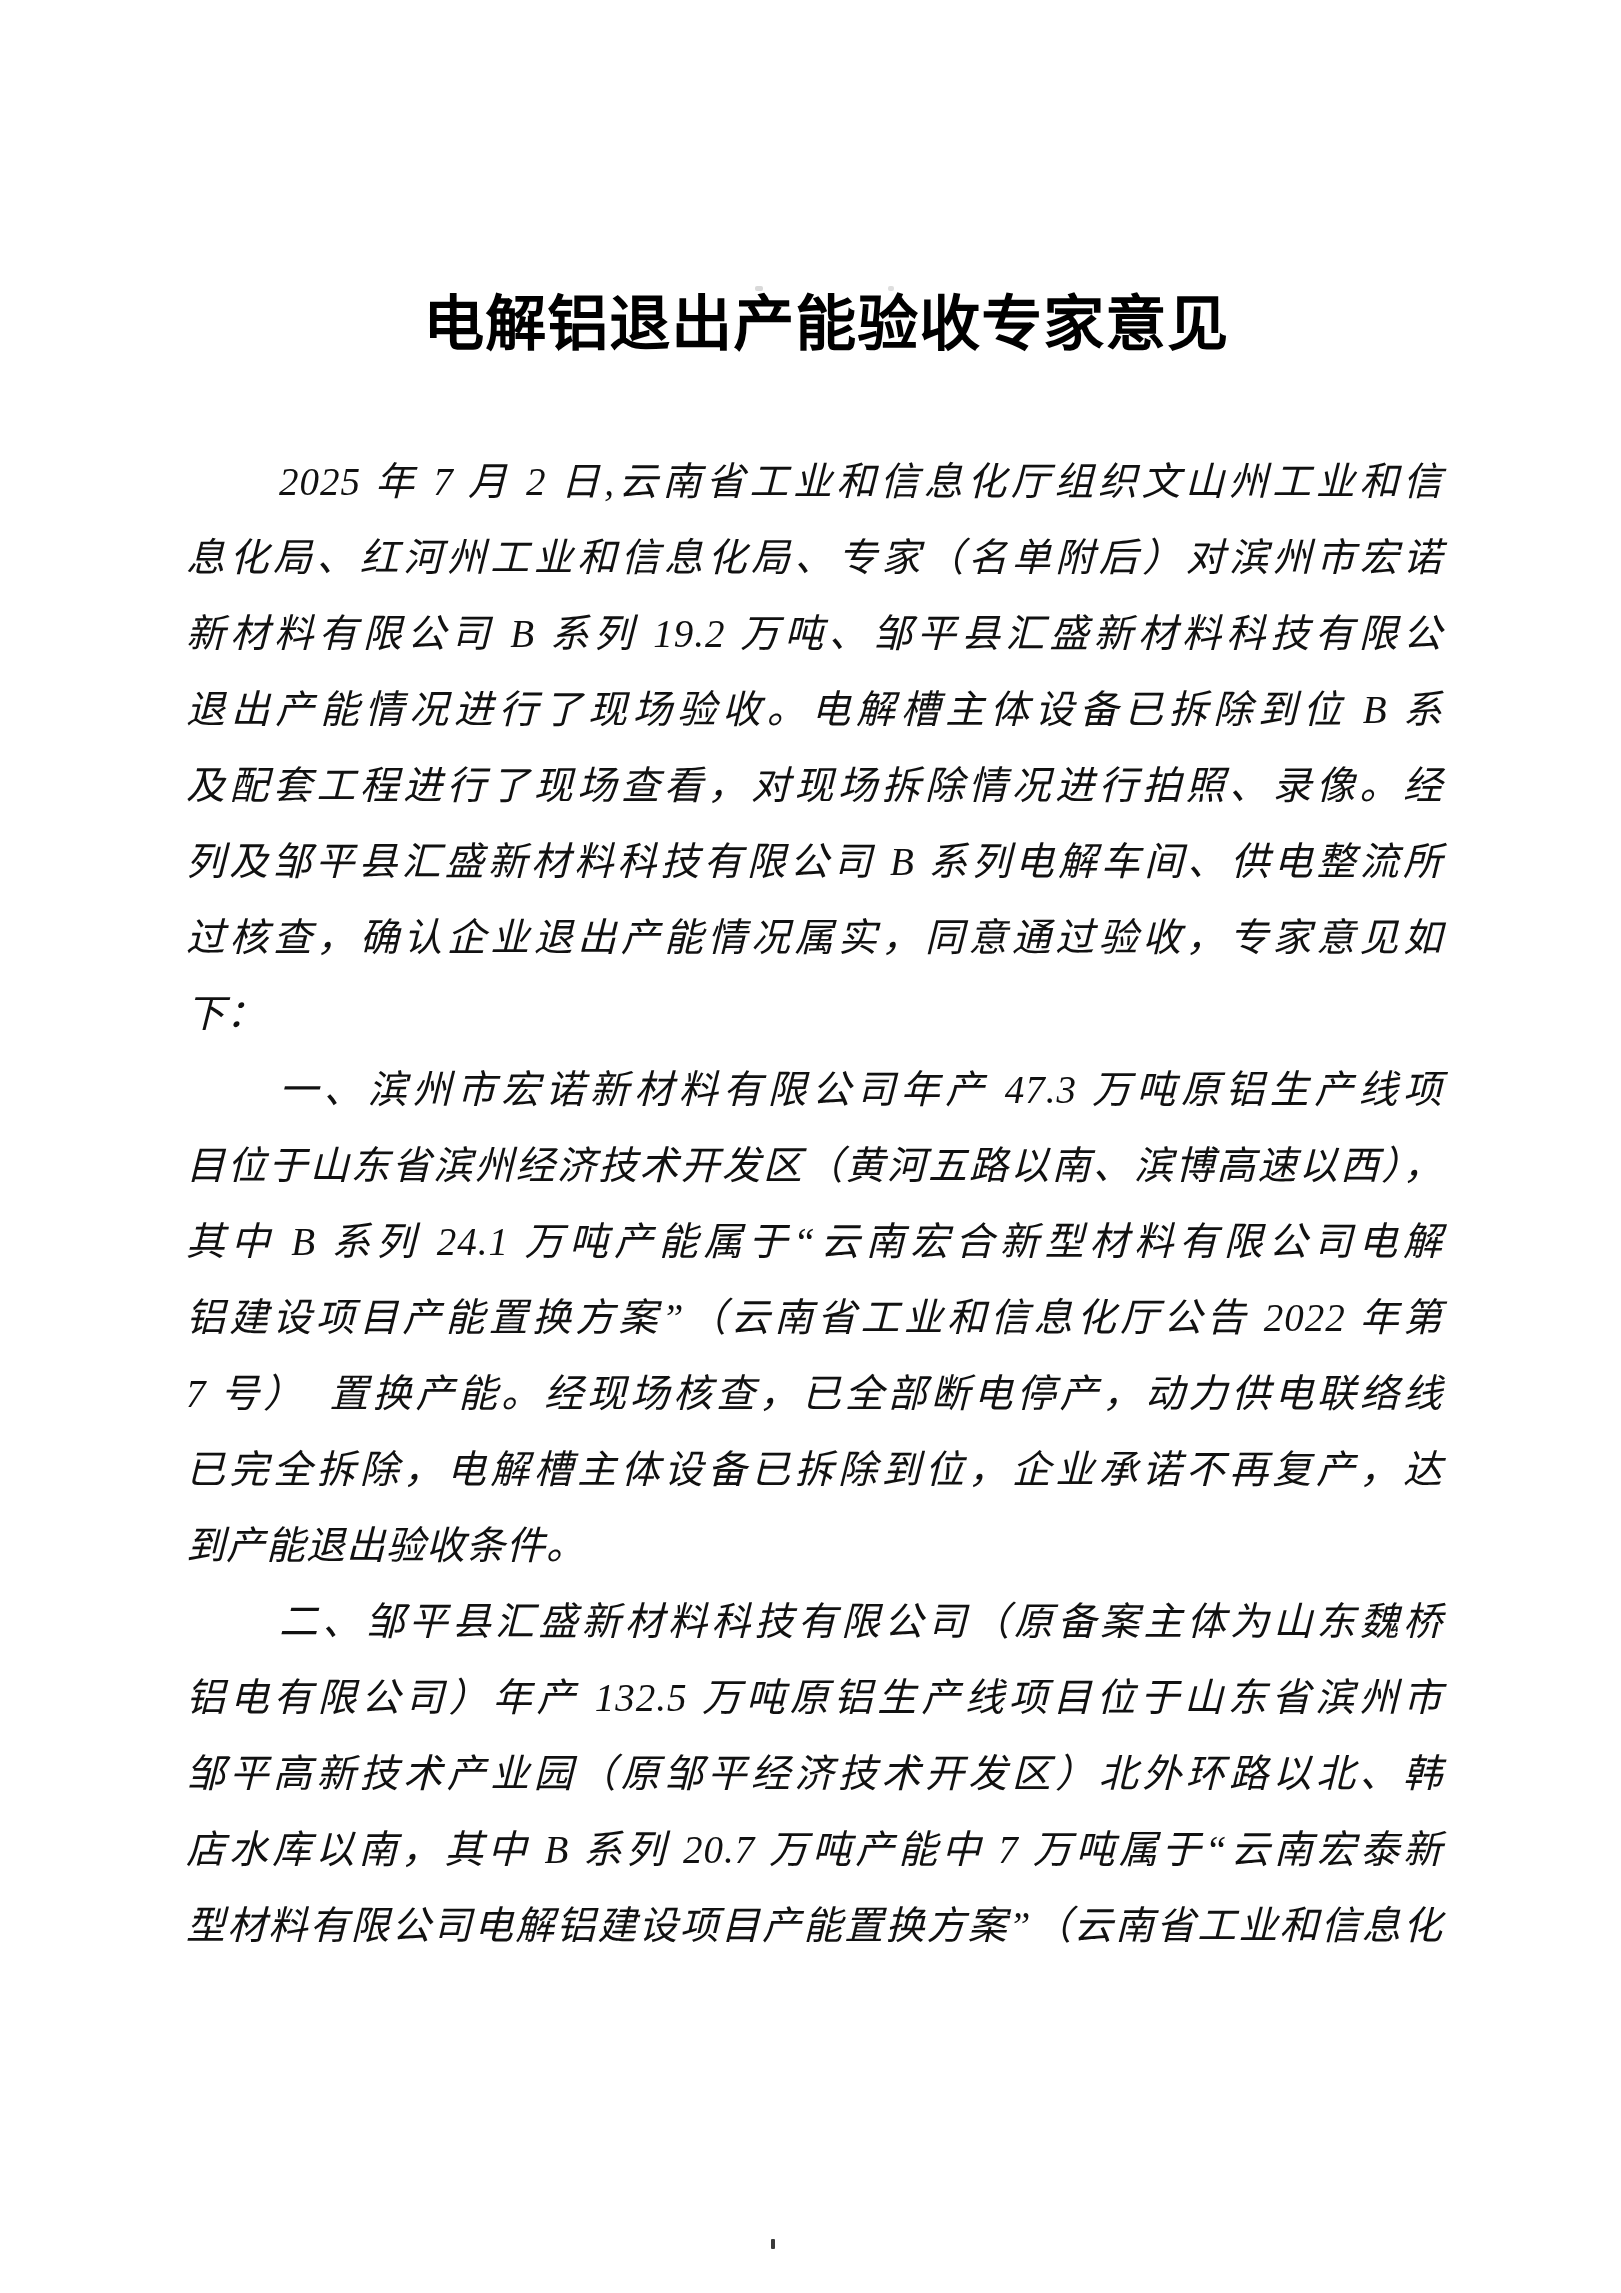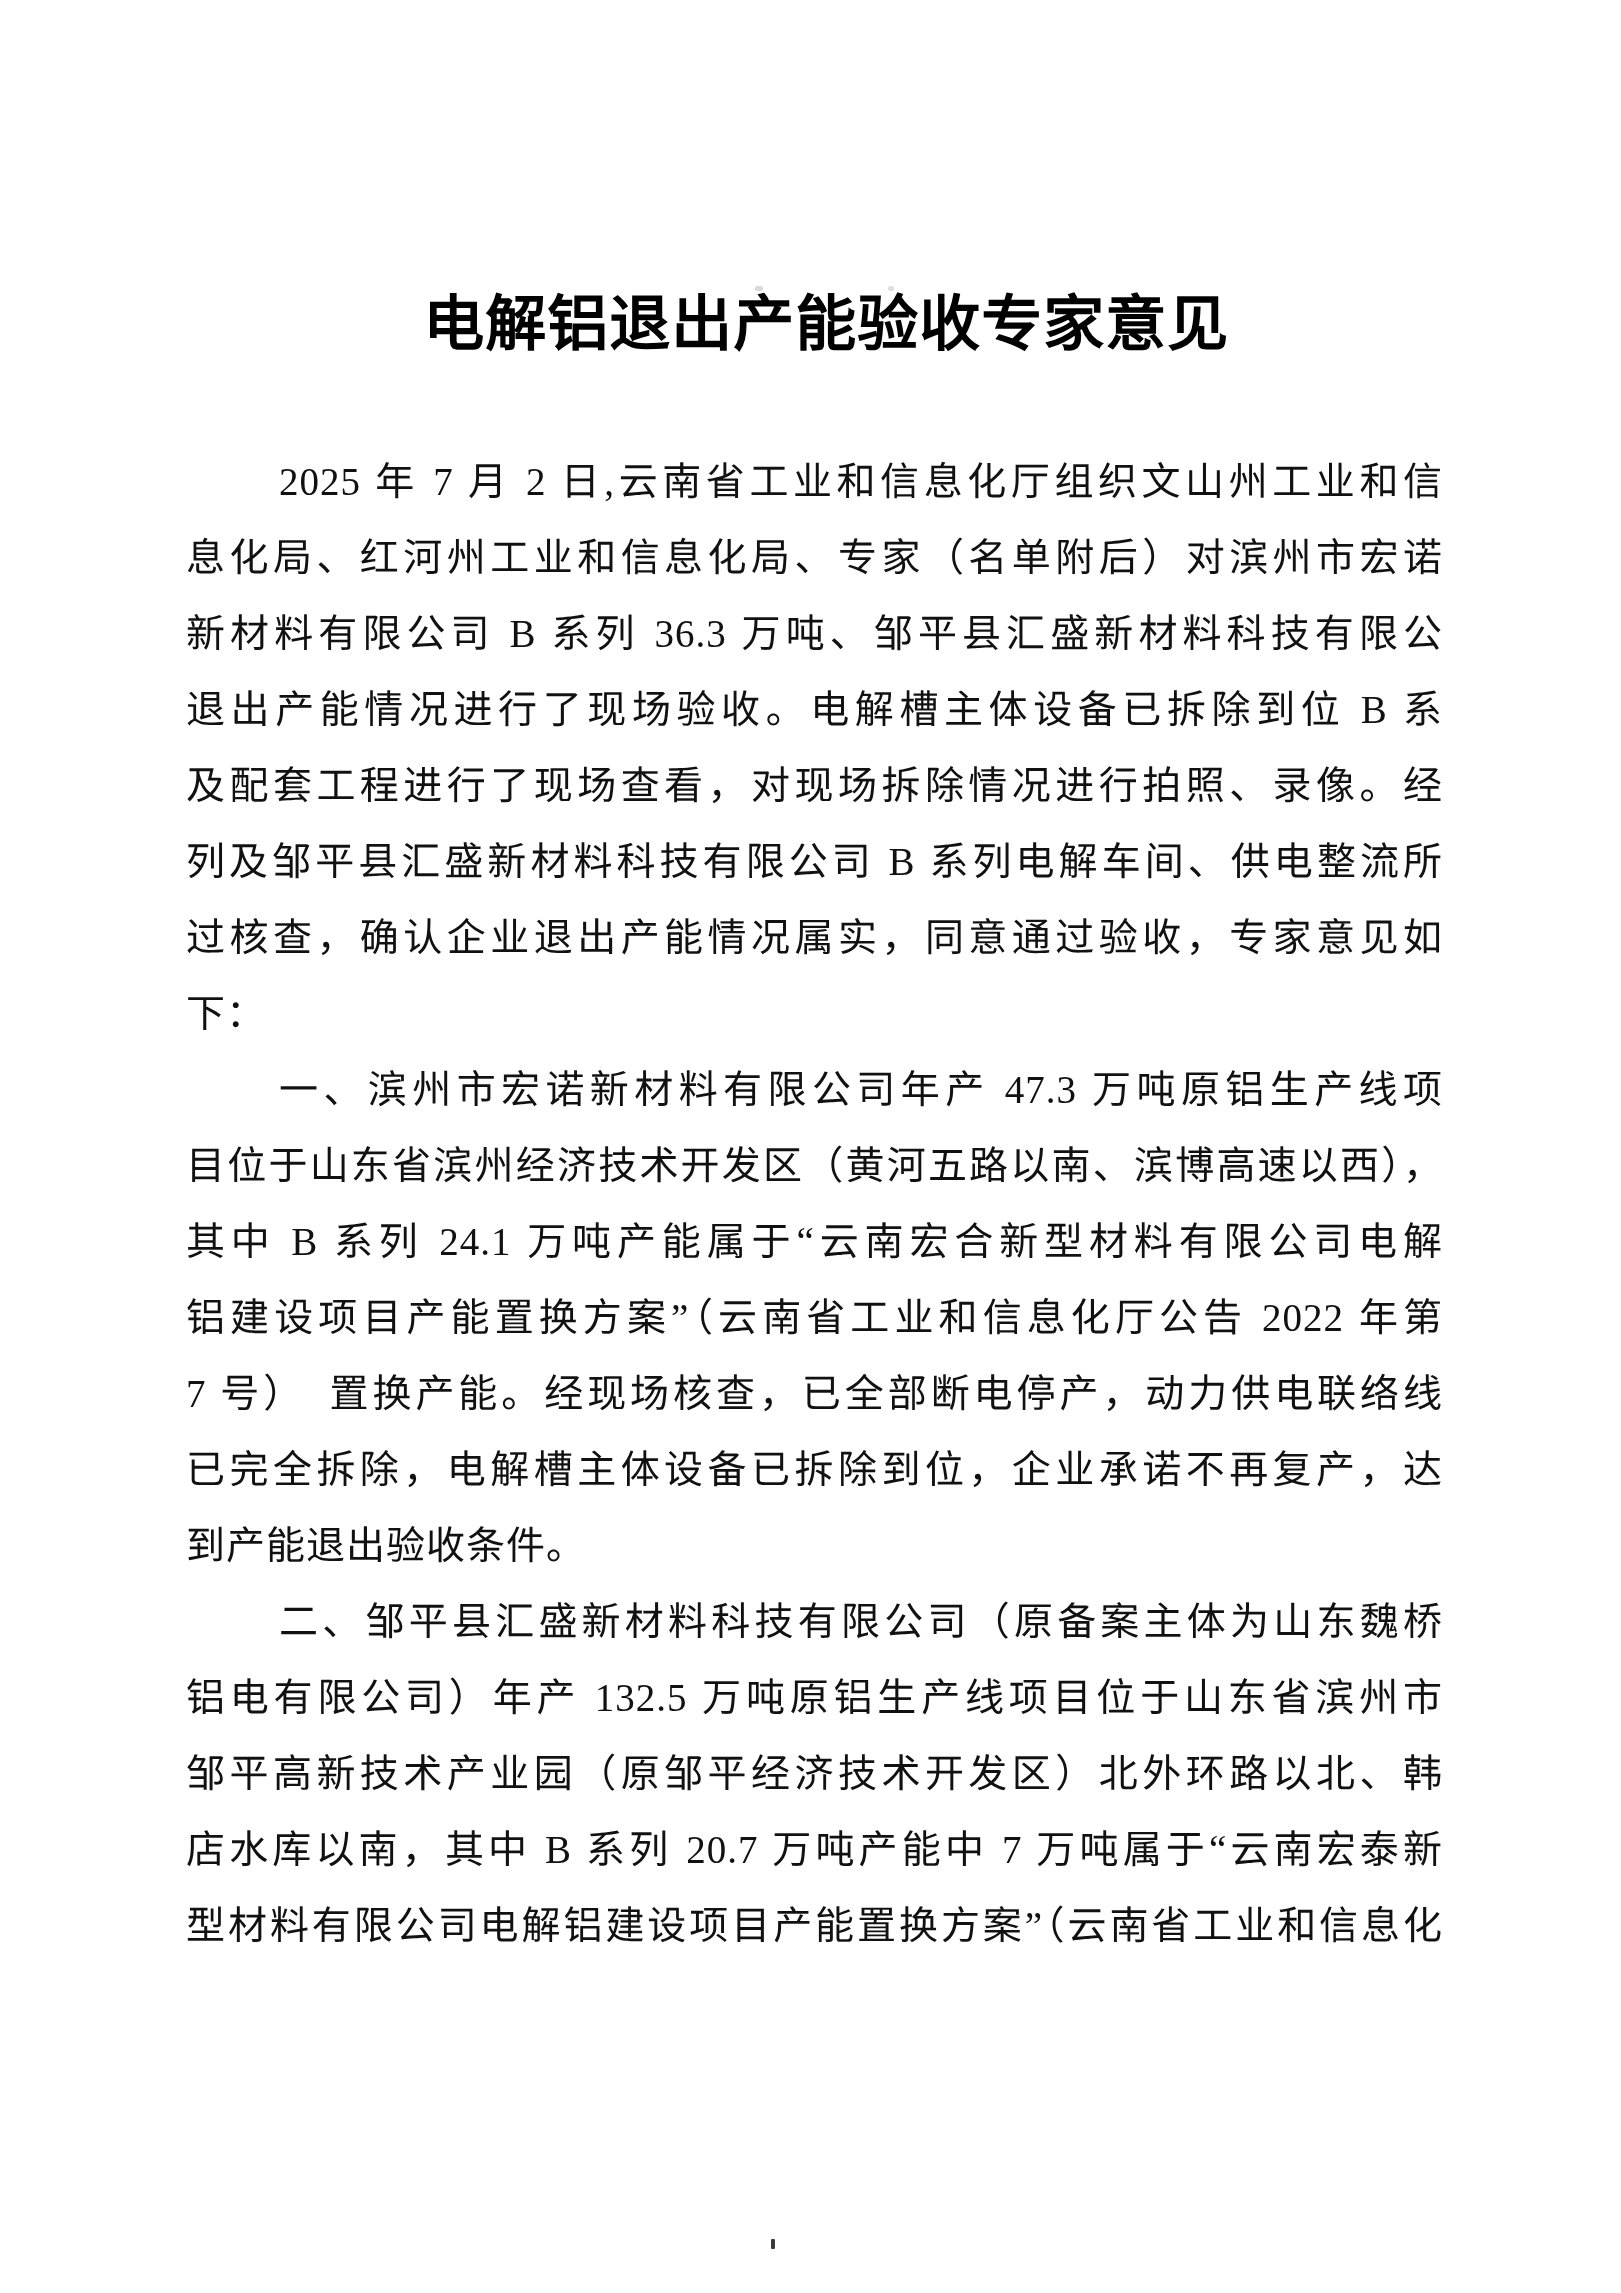--- a/index.html
+++ b/index.html
@@ -29,20 +29,21 @@
     font-weight: 700;
     letter-spacing: 1px;
     color: #000000;
     white-space: nowrap;
   }
   .doc-body {
     position: absolute;
     left: 186px;
     top: 444px;
     width: 1257px;
+    font-style: italic;
   }
   .line {
     height: 76px;
     line-height: 76px;
     font-size: 39px;
     letter-spacing: 1px;
     white-space: nowrap;
     text-align: justify;
     text-align-last: justify;
     text-justify: inter-ideograph;
@@ -75,21 +76,21 @@
 </head>
 <body>
 
 <div class="page">
 
   <h1 class="doc-title">电解铝退出产能验收专家意见</h1>
 
   <div class="doc-body">
     <div class="line indent">2025 年 7 月 2 日,云南省工业和信息化厅组织文山州工业和信</div>
     <div class="line">息化局、红河州工业和信息化局、专家（名单附后）对滨州市宏诺</div>
-    <div class="line">新材料有限公司 B 系列 36.3 万吨、邹平县汇盛新材料科技有限公</div>
+    <div class="line">新材料有限公司 B 系列 19.2 万吨、邹平县汇盛新材料科技有限公</div>
     <div class="line">退出产能情况进行了现场验收。电解槽主体设备已拆除到位 B 系</div>
     <div class="line">及配套工程进行了现场查看，对现场拆除情况进行拍照、录像。经</div>
     <div class="line">列及邹平县汇盛新材料科技有限公司 B 系列电解车间、供电整流所</div>
     <div class="line">过核查，确认企业退出产能情况属实，同意通过验收，专家意见如</div>
     <div class="line short">下：</div>
     <div class="line indent">一、滨州市宏诺新材料有限公司年产 47.3 万吨原铝生产线项</div>
     <div class="line">目位于山东省滨州经济技术开发区（黄河五路以南、滨博高速以西），</div>
     <div class="line">其中 B 系列 24.1 万吨产能属于“云南宏合新型材料有限公司电解</div>
     <div class="line">铝建设项目产能置换方案”（云南省工业和信息化厅公告 2022 年第</div>
     <div class="line">7 号）　置换产能。经现场核查，已全部断电停产，动力供电联络线</div>

